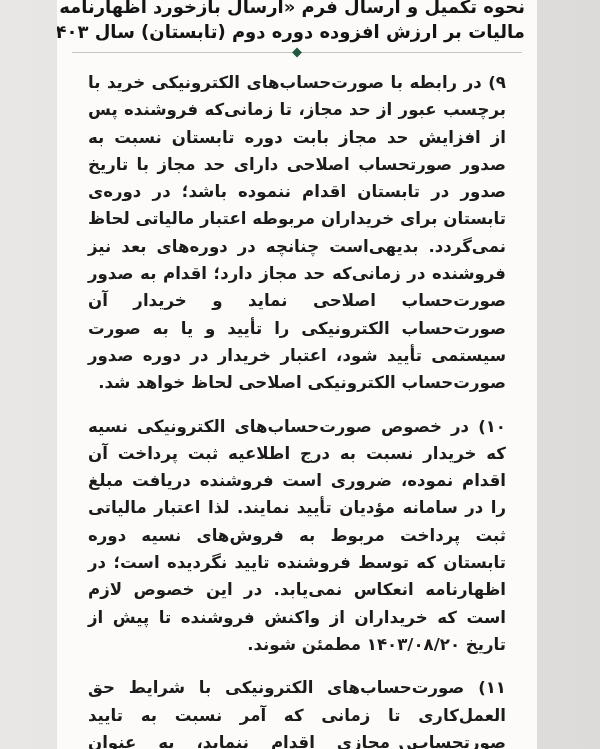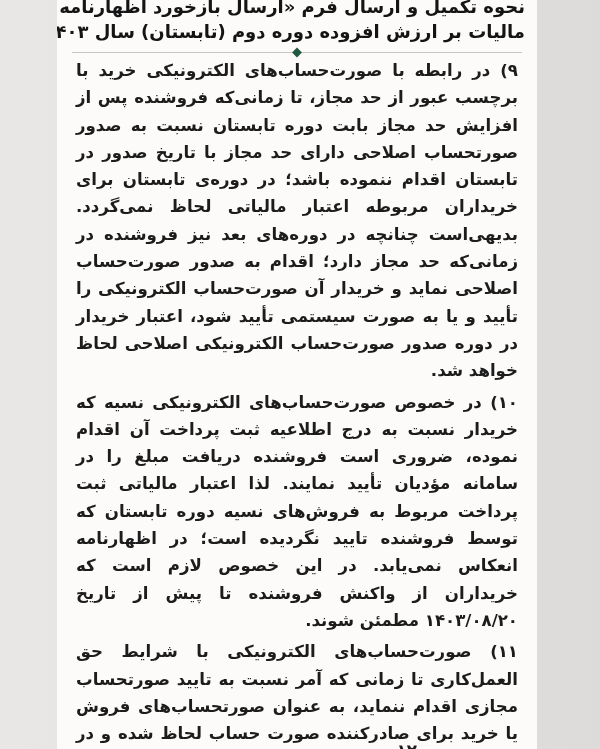--- a/index.html
+++ b/index.html
@@ -26,21 +26,21 @@
     position:absolute; left:50%; top:-4.5px; width:7px; height:7px;
     transform:translateX(-50%) rotate(45deg);
     background:#20593f;
   }
   .doc-body {
     margin:4px 15px 0 15px;
     direction:rtl; text-align:justify;
     font-size:16.6px; line-height:27.3px; font-weight:600;
     color:#1c1c1c;
   }
-  .doc-body p { margin:4px; padding:0; }
+  .doc-body p { margin:16px; padding:0; }
   .next-item-partial {
     position:absolute; left:auto; right:120px; top:741px;
     font-size:16.6px; font-weight:600; color:#1c1c1c;
   }
 </style>
 </head>
 <body>
 
 <div class="page">
 

